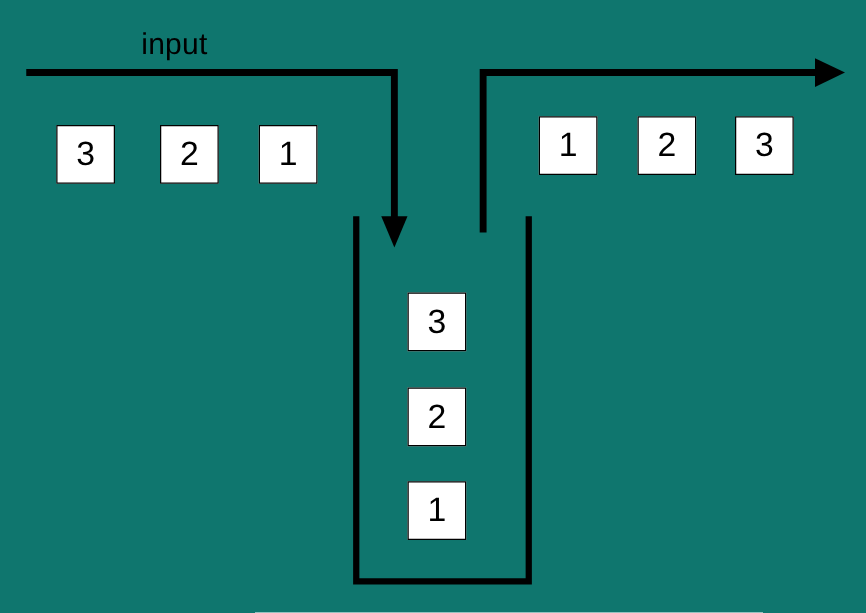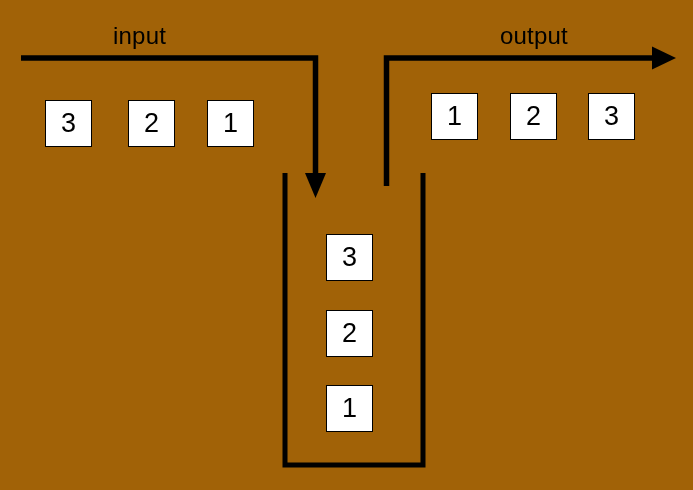--- a/index.html
+++ b/index.html
@@ -7,21 +7,21 @@
     padding: 0;
     background: #ffffff;
   }
   body {
     font-family: "Liberation Sans", sans-serif;
   }
   #diagram-root {
     position: relative;
     width: 693px;
     height: 490px;
-    background: #a16207;
+    background: #0f766e;
     overflow: hidden;
   }
   #diagram-svg {
     position: absolute;
     left: 0;
     top: 0;
     width: 693px;
     height: 490px;
   }
   .flow-label {
@@ -62,21 +62,20 @@
     <g>
       <path d="M 386.5 186 L 386.5 58 L 662 58" fill="none" stroke="#000000" stroke-width="5.5"></path>
       <polygon points="676,58 652,46.5 652,69.5" fill="#000000"></polygon>
     </g>
 
     <path d="M 285 173 L 285 465 L 423 465 L 423 173" fill="none" stroke="#000000" stroke-width="5" stroke-linejoin="miter" stroke-linecap="butt"></path>
   </svg>
 
   <div class="flow-label" style="left:113px; top:24px;">input</div>
 
-  <div class="flow-label" style="left:500px; top:24px;">output</div>
 
   <div class="elem-box" style="left:45px; top:100px; width:47px; height:47px;">3</div>
   <div class="elem-box" style="left:128px; top:100px; width:47px; height:47px;">2</div>
   <div class="elem-box" style="left:207px; top:100px; width:47px; height:47px;">1</div>
 
   <div class="elem-box" style="left:431px; top:93px; width:47px; height:47px;">1</div>
   <div class="elem-box" style="left:510px; top:93px; width:47px; height:47px;">2</div>
   <div class="elem-box" style="left:588px; top:93px; width:47px; height:47px;">3</div>
 
   <div class="elem-box" style="left:326px; top:234px; width:47px; height:47px;">3</div>

